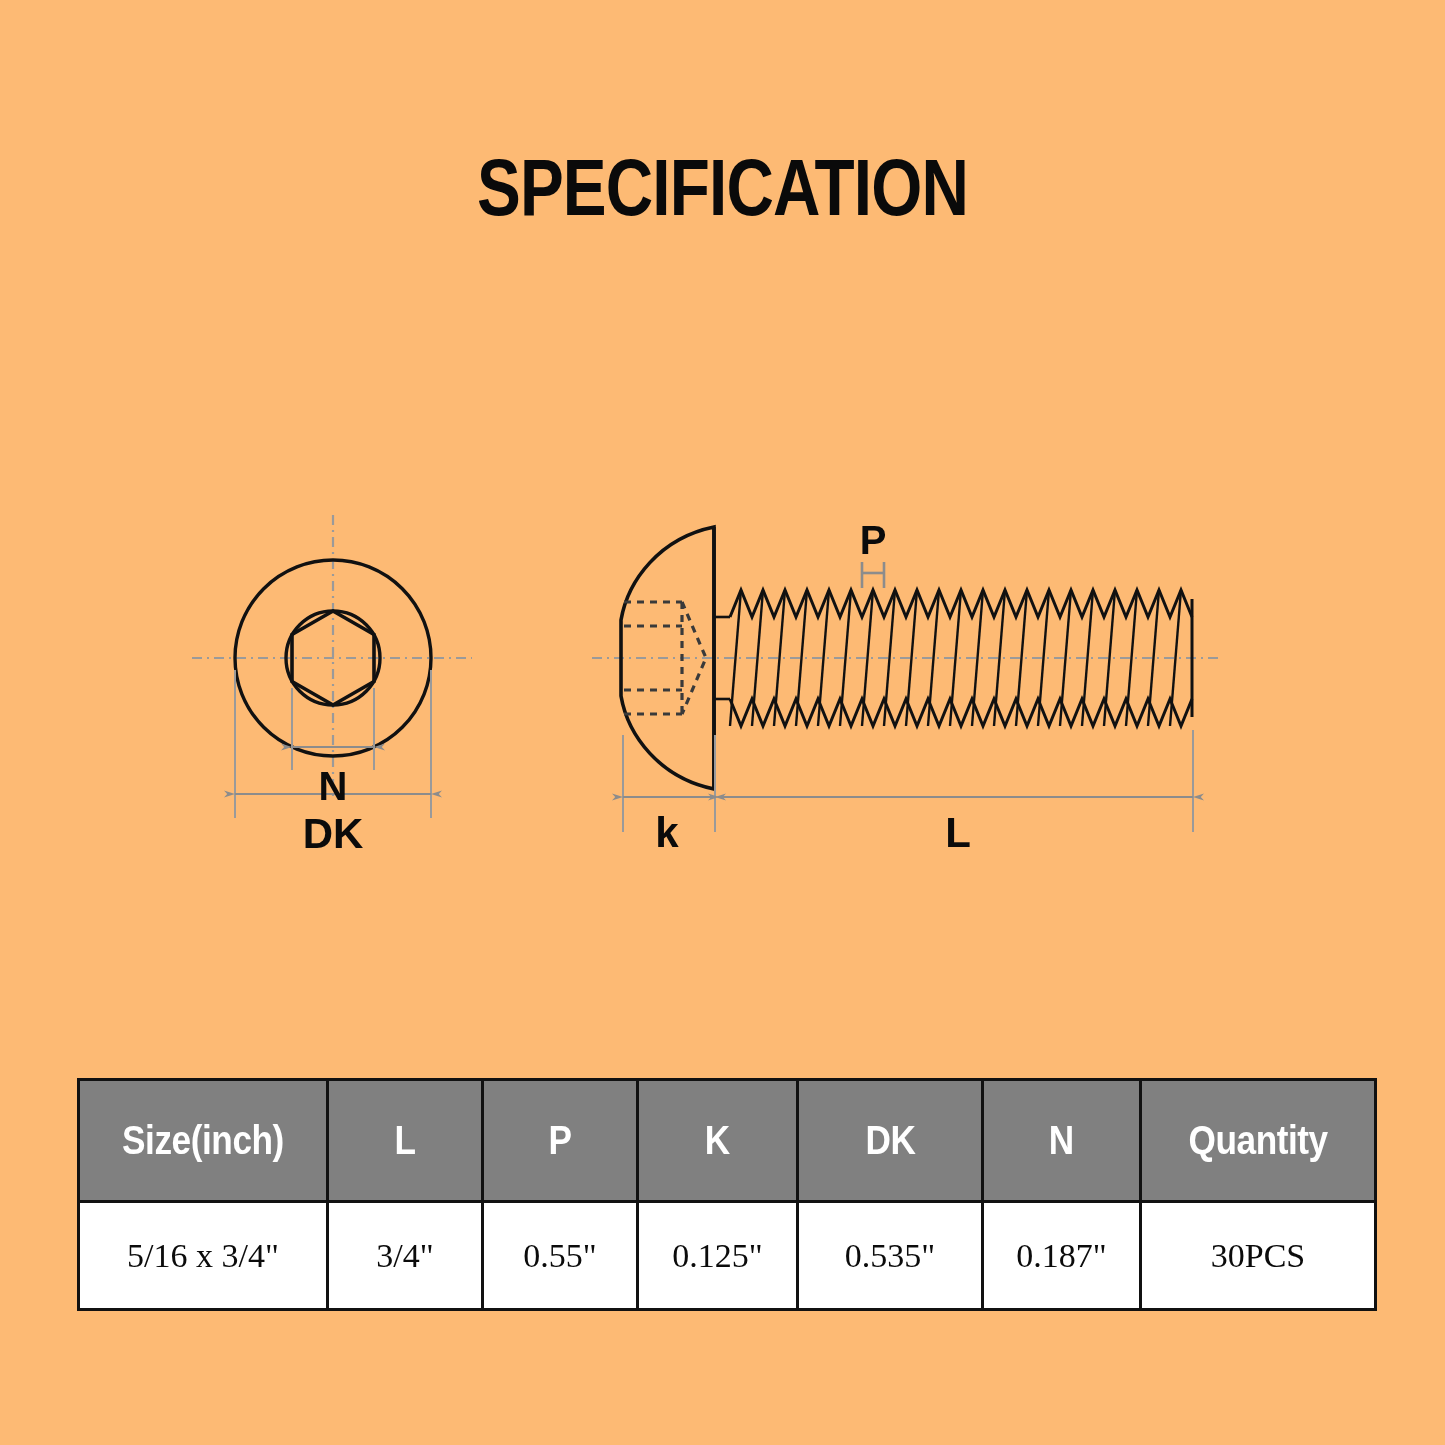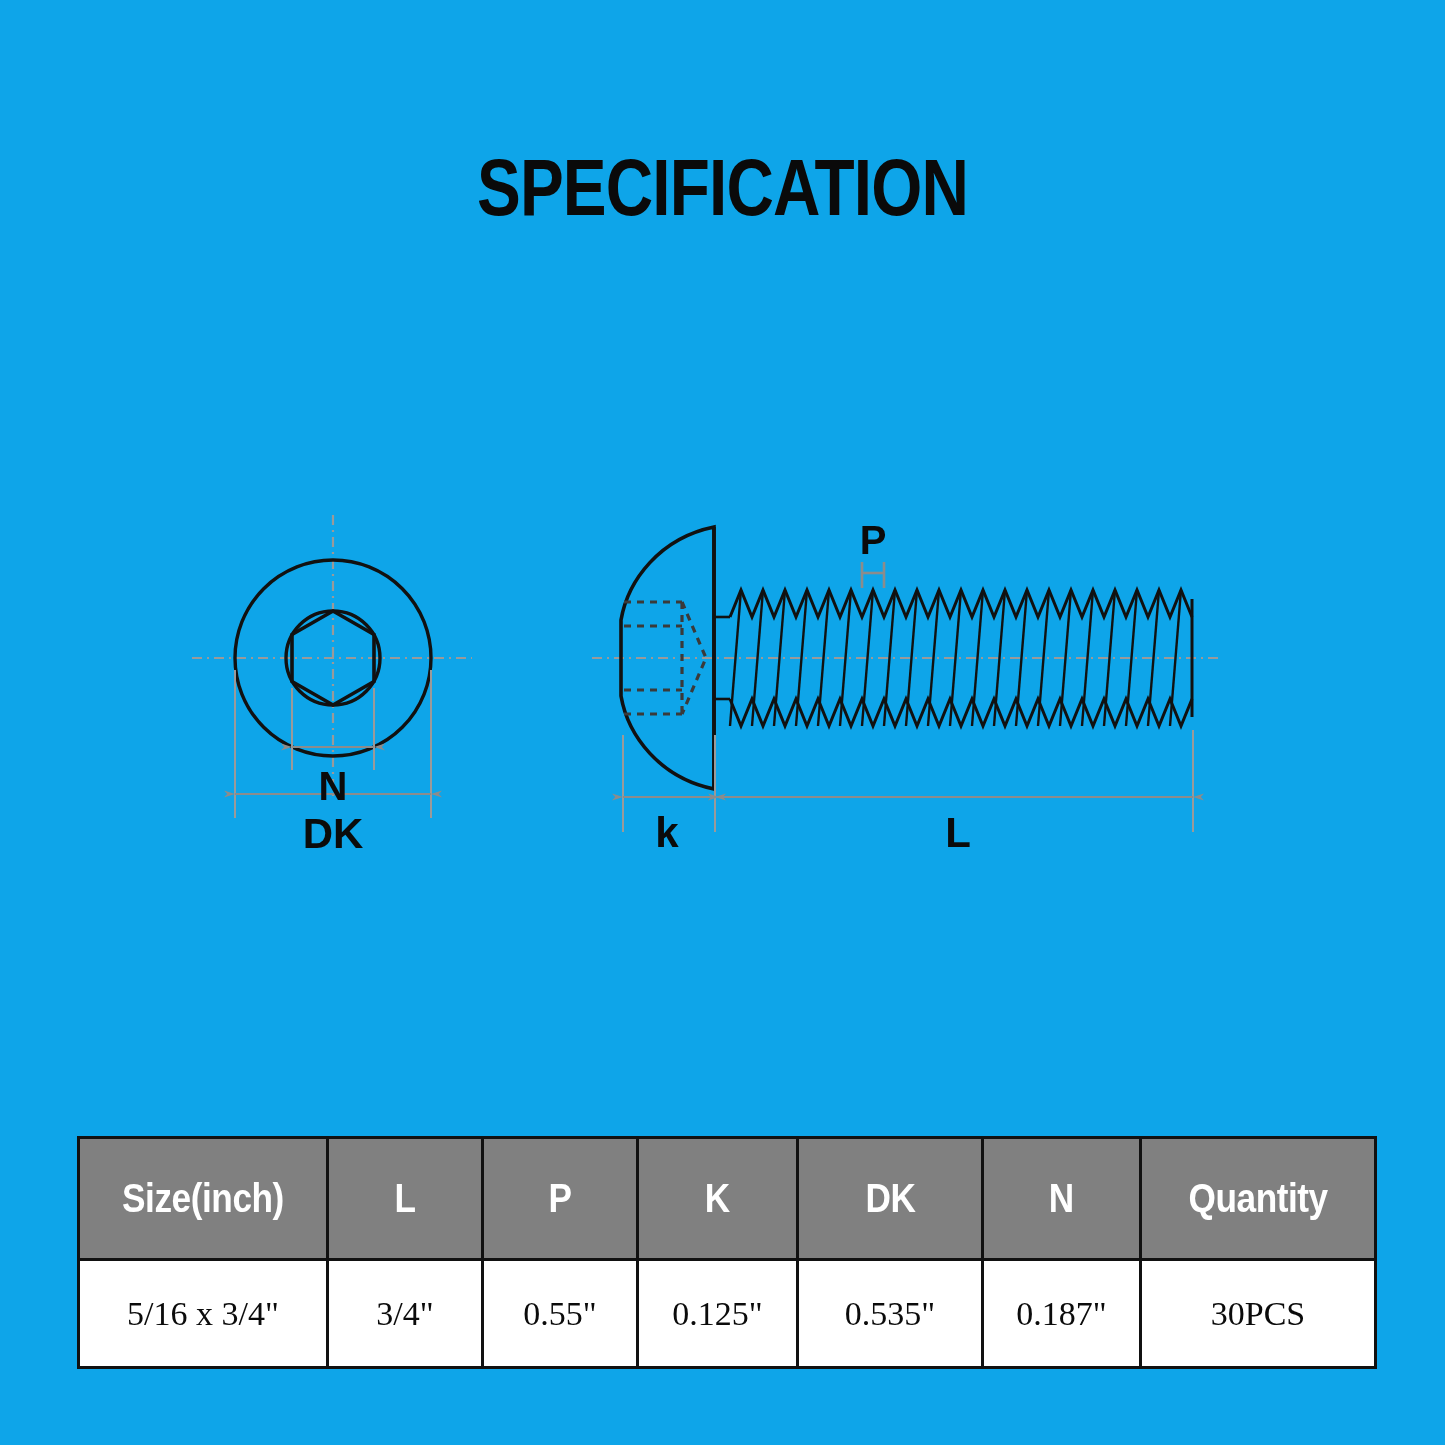--- a/index.html
+++ b/index.html
@@ -14,21 +14,21 @@
     height: 1445px;
     position: relative;
     font-family: "Liberation Sans", sans-serif;
     overflow: hidden;
   }
 
   #page-root {
     position: relative;
     width: 1445px;
     height: 1445px;
-    background: #0ea5e9;
+    background: #fdba74;
   }
 
   
   .spec-title {
     position: absolute;
     left: 0;
     top: 146px;
     width: 1445px;
     text-align: center;
     font-family: "Liberation Sans", sans-serif;
@@ -49,21 +49,21 @@
     top: 470px;
     width: 1445px;
     height: 430px;
   }
   .drawing-area svg { display: block; }
 
   
   .spec-table-wrap {
     position: absolute;
     left: 77px;
-    top: 1136px;
+    top: 1078px;
     width: 1297px;
   }
   table.spec-table {
     border-collapse: collapse;
     width: 1297px;
     table-layout: fixed;
   }
   table.spec-table th,
   table.spec-table td {
     border: 3px solid #111111;

